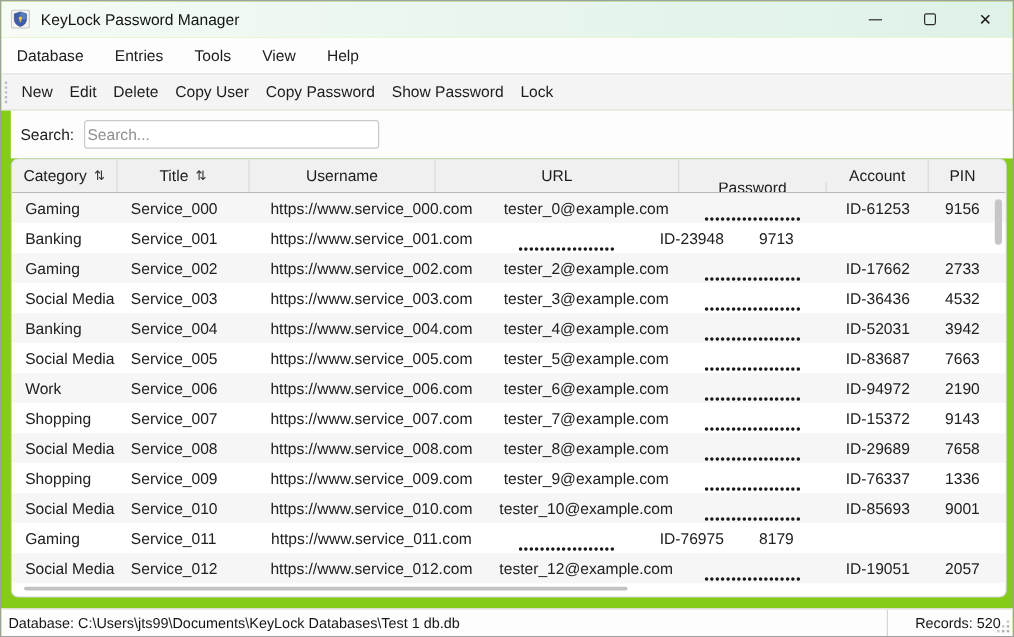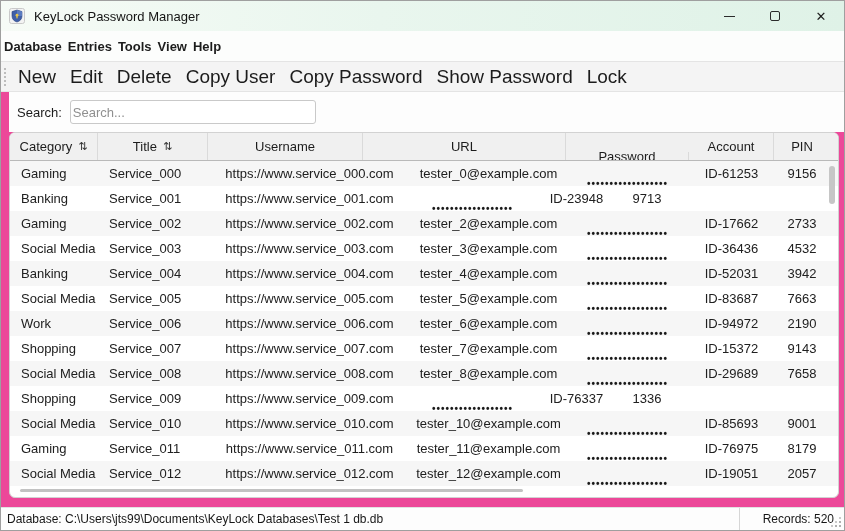--- a/index.html
+++ b/index.html
@@ -1,40 +1,40 @@
 <!DOCTYPE html>
 <html><head>
 <meta charset="utf-8">
 <style>
   * { margin:0; padding:0; box-sizing:border-box; }
   html,body { width:845px; height:531px; overflow:hidden; }
   body { font-family:"Liberation Sans","DejaVu Sans",sans-serif; color:#1c1c1c; background:#ffffff; }
-  .window { position:relative; width:845px; height:531px; background:#ec4899; border:1px solid #9f9f9f; overflow:hidden; }
+  .window { position:relative; width:845px; height:531px; background:#84cc16; border:1px solid #9f9f9f; overflow:hidden; }
 
   
   .titlebar { position:absolute; left:0; top:0; width:100%; height:30px;
     background:linear-gradient(90deg,#f6fbf6 0%,#e9f6ee 45%,#dff2e7 100%);
     display:flex; align-items:center; }
   .app-icon { width:16px; height:16px; margin:0 9px 0 8px; flex:0 0 auto; }
   .title-text { font-size:13px; color:#141414; }
   .win-controls { position:absolute; right:0; top:0; height:30px; display:flex; }
   .win-btn { width:46px; height:30px; display:flex; align-items:center; justify-content:center; cursor:default; }
   .min-glyph { width:11px; height:1px; background:#2b2b2b; }
   .max-glyph { width:10px; height:10px; border:1px solid #2b2b2b; border-radius:2px; }
   .close-glyph { font-size:13px; color:#1b1b1b; line-height:1; }
 
   
   .menubar { position:absolute; left:0; top:30px; width:100%; height:30px; background:#fcfdfc; display:flex; align-items:center; }
-  .menu-item { padding:0 3px; font-size:13px; height:100%; display:flex; align-items:center;font-weight:bold; }
+  .menu-item { padding:0 13px; font-size:13px; height:100%; display:flex; align-items:center; }
 
   
   .toolbar { position:absolute; left:0; top:60px; width:100%; height:31px; background:#f4f4f4;
     border-top:1px solid #e4e4e4; border-bottom:1px solid #e4e4e4; display:flex; align-items:center; }
   .toolbar-grip { width:3px; height:18px; border-left:2px dotted #bdbdbd; margin:0 4px 0 3px; }
-  .tool-btn { padding:0 7px; font-size:19px; height:100%; display:flex; align-items:center; }
+  .tool-btn { padding:0 7px; font-size:13px; height:100%; display:flex; align-items:center; }
 
   
   .search-row { position:absolute; left:8px; top:91px; width:100%; height:40px; display:flex; align-items:center; background:#fdfdfd; }
   .search-label { font-size:13px; margin:0 0 0 8px; }
   .search-input { margin-left:8px; width:246px; height:24px; border:1px solid #c9c9c9; border-radius:3px;
     padding:0 2px; font-size:13px; font-family:inherit; color:#1c1c1c; background:#ffffff; outline:none; }
   .search-input::placeholder { color:#909090; }
 
   
   .table-wrap { position:absolute; left:8px; top:131px; width:830px; height:366px; background:#ffffff;
@@ -220,38 +220,38 @@
     <div class="td col-url">https://www.service_008.com</div>
     <div class="td col-username">tester_8@example.com</div>
     <div class="td col-password td-mask">••••••••••••••••••</div>
     <div class="td col-account">ID-29689</div>
     <div class="td col-pin">7658</div>
   </div>
         <div class="trow">
     <div class="td left col-category">Shopping</div>
     <div class="td left col-title">Service_009</div>
     <div class="td col-url">https://www.service_009.com</div>
+    <div class="td col-username">tester_9@example.com</div>
     <div class="td col-password td-mask">••••••••••••••••••</div>
     <div class="td col-account">ID-76337</div>
     <div class="td col-pin">1336</div>
   </div>
         <div class="trow even">
     <div class="td left col-category">Social Media</div>
     <div class="td left col-title">Service_010</div>
     <div class="td col-url">https://www.service_010.com</div>
     <div class="td col-username">tester_10@example.com</div>
     <div class="td col-password td-mask">••••••••••••••••••</div>
     <div class="td col-account">ID-85693</div>
     <div class="td col-pin">9001</div>
   </div>
         <div class="trow">
     <div class="td left col-category">Gaming</div>
     <div class="td left col-title">Service_011</div>
     <div class="td col-url">https://www.service_011.com</div>
-    <div class="td col-username">tester_11@example.com</div>
     <div class="td col-password td-mask">••••••••••••••••••</div>
     <div class="td col-account">ID-76975</div>
     <div class="td col-pin">8179</div>
   </div>
         <div class="trow even">
     <div class="td left col-category">Social Media</div>
     <div class="td left col-title">Service_012</div>
     <div class="td col-url">https://www.service_012.com</div>
     <div class="td col-username">tester_12@example.com</div>
     <div class="td col-password td-mask">••••••••••••••••••</div>

